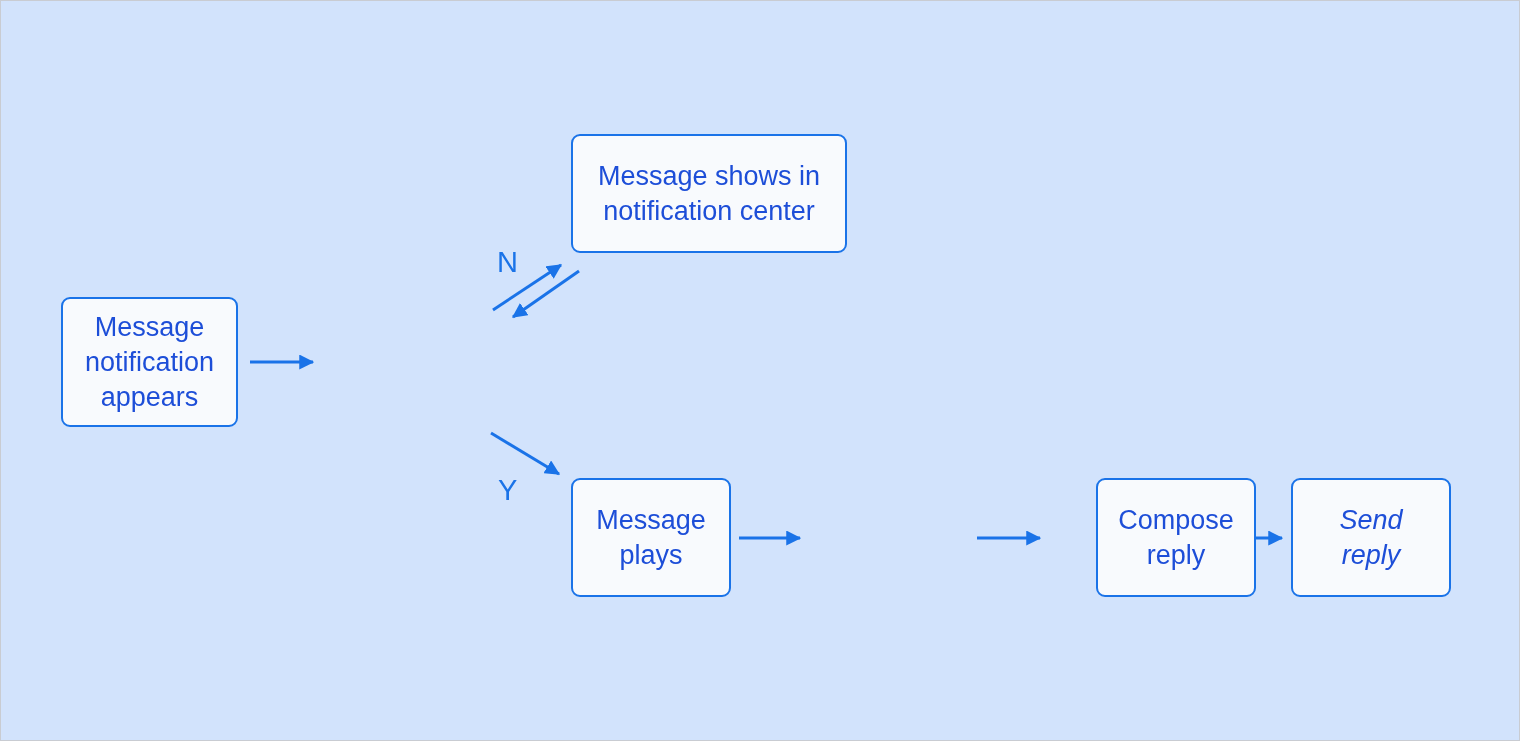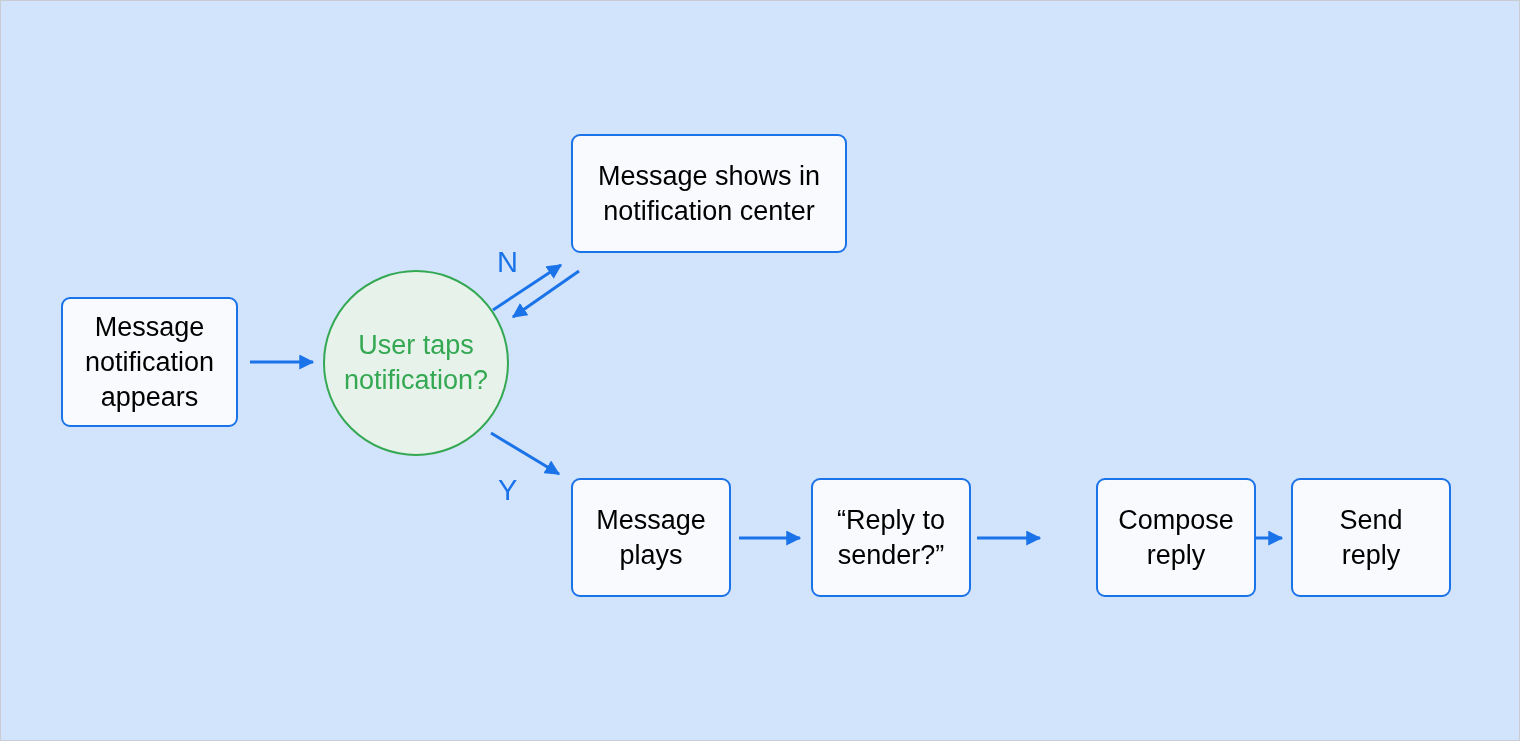--- a/index.html
+++ b/index.html
@@ -25,34 +25,34 @@
   .node {
     position: absolute;
     box-sizing: border-box;
     display: flex;
     align-items: center;
     justify-content: center;
     text-align: center;
     background: #F8FAFD;
     border: 2.5px solid #1A73E8;
     border-radius: 9px;
-    color: #000000;
+    color: #1d4ed8;
     font-size: 27px;
     line-height: 35px;
   }
   .node-label {
     white-space: pre-line;
     display: block;
   }
   .node-start            { left: 60px;   top: 296px; width: 177px; height: 130px; }
   .node-notif-center     { left: 570px;  top: 133px; width: 276px; height: 119px; }
   .node-message-plays    { left: 570px;  top: 477px; width: 160px; height: 119px; }
   .node-reply-prompt     { left: 810px;  top: 477px; width: 160px; height: 119px; }
   .node-compose-reply    { left: 1048px; top: 477px; width: 160px; height: 119px; margin-left: 47px; }
-  .node-send-reply       { left: 1290px; top: 477px; width: 160px; height: 119px; }
+  .node-send-reply       { left: 1290px; top: 477px; width: 160px; height: 119px; font-style: italic; }
   .node-decision {
     left: 322px; top: 269px;
     width: 186px; height: 186px;
     border-radius: 50%;
     background: #E7F3EA;
     border-color: #34A853;
     color: #34A853;
   }
   .edge-label {
     position: absolute;
@@ -89,39 +89,31 @@
 
     <line x1="1216" y1="537" x2="1281" y2="537" stroke="#1A73E8" stroke-width="3" marker-end="url(#arrowhead)"></line>
   </svg>
 
   <div class="node node-start">
     <span class="node-label">Message
 notification
 appears</span>
   </div>
 
-  <div class="node node-decision">
-    <span class="node-label">User taps
-notification?</span>
-  </div>
 
   <div class="node node-notif-center">
     <span class="node-label">Message shows in
 notification center</span>
   </div>
 
   <div class="node node-message-plays">
     <span class="node-label">Message
 plays</span>
   </div>
 
-  <div class="node node-reply-prompt">
-    <span class="node-label">“Reply to
-sender?”</span>
-  </div>
 
   <div class="node node-compose-reply">
     <span class="node-label">Compose
 reply</span>
   </div>
 
   <div class="node node-send-reply">
     <span class="node-label">Send
 reply</span>
   </div>

